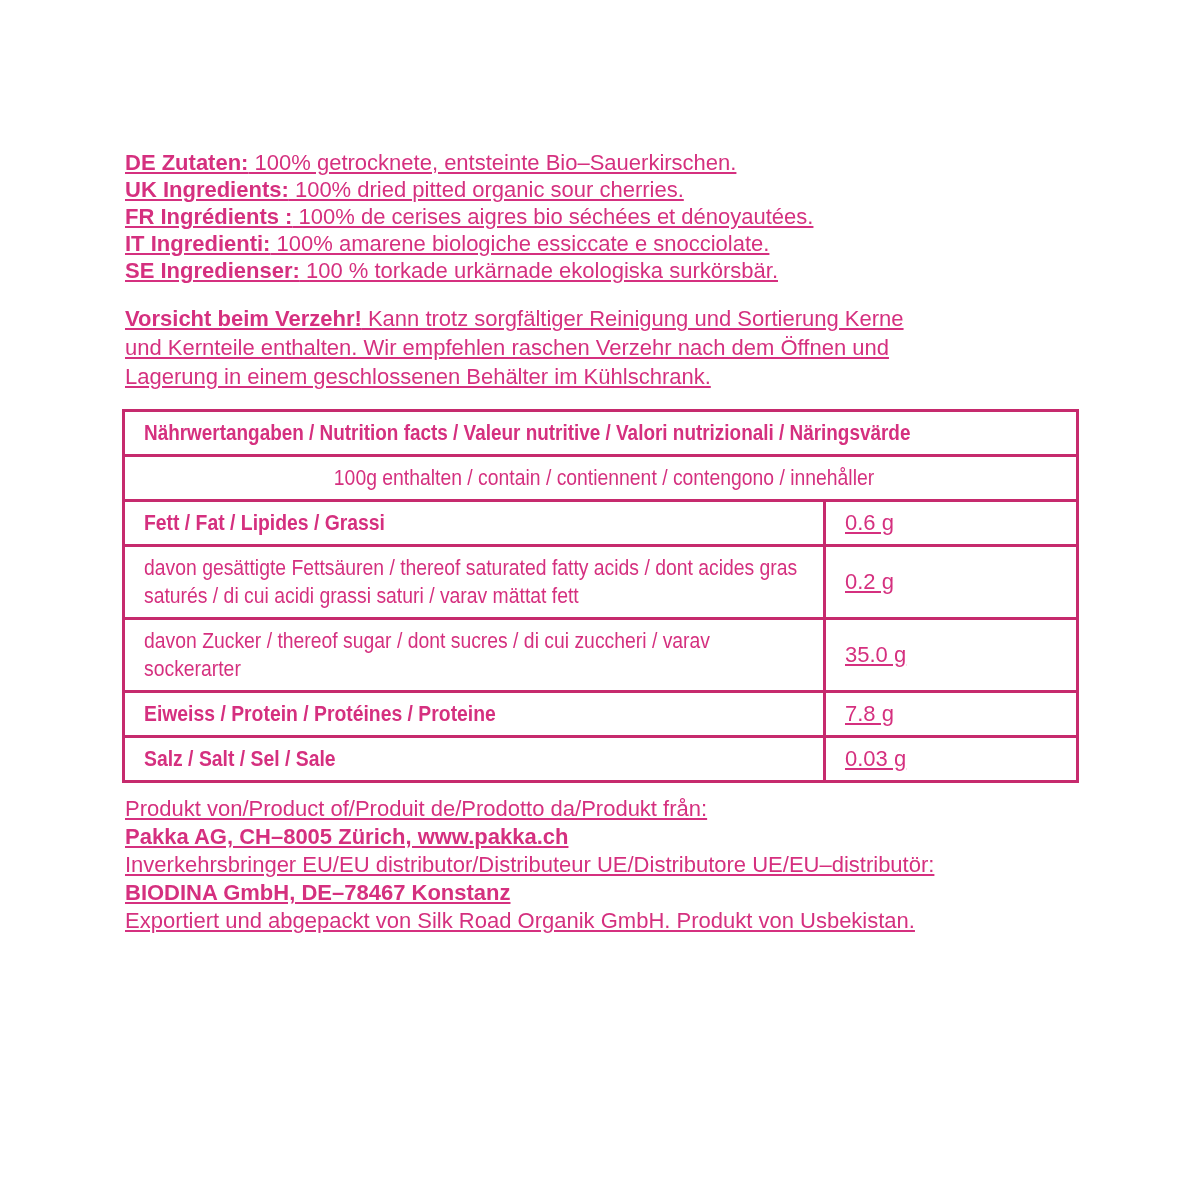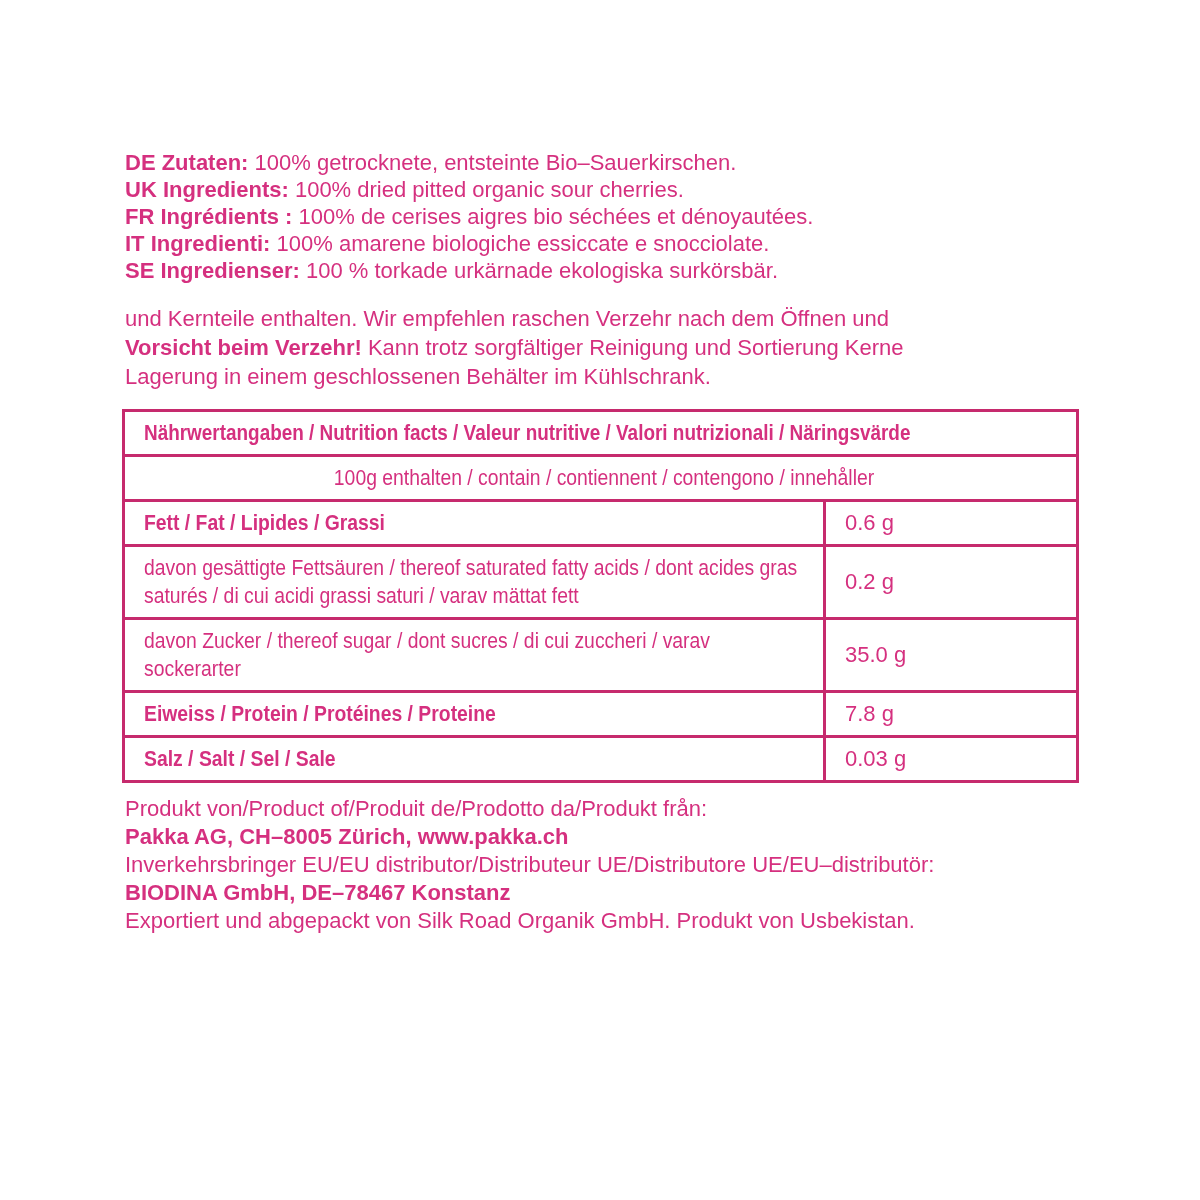--- a/index.html
+++ b/index.html
@@ -9,20 +9,21 @@
   }
   *{ margin:0; padding:0; box-sizing:border-box; }
   html,body{ background:#fff; }
   .page{
     position:relative;
     width:1200px; height:1060px;
     background:var(--bg);
     color:var(--pink);
     font-family:"Liberation Sans", sans-serif;
     overflow:hidden;
+    text-decoration:underline;
   }
   .content{ padding:149px 0 0 122px; }
 
   
   .textblock{ margin-left:3px; }
   .ing-line{ font-size:22px; line-height:27px; white-space:nowrap; }
   .warning{ margin-top:20px; }
   .warn-line{ font-size:22px; line-height:29px; white-space:nowrap; }
   .b{ font-weight:bold; }
 
@@ -63,22 +64,22 @@
 
     <section class="textblock">
       <div class="ing-line"><span class="b">DE Zutaten:</span><span> 100% getrocknete, entsteinte Bio–Sauerkirschen.</span></div>
       <div class="ing-line"><span class="b">UK Ingredients:</span><span> 100% dried pitted organic sour cherries.</span></div>
       <div class="ing-line"><span class="b">FR Ingrédients :</span><span> 100% de cerises aigres bio séchées et dénoyautées.</span></div>
       <div class="ing-line"><span class="b">IT Ingredienti:</span><span> 100% amarene biologiche essiccate e snocciolate.</span></div>
       <div class="ing-line"><span class="b">SE Ingredienser:</span><span> 100 % torkade urkärnade ekologiska surkörsbär.</span></div>
     </section>
 
     <section class="textblock warning">
+      <div class="warn-line"><span class="b">Vorsicht beim Verzehr!</span><span> Kann trotz sorgfältiger Reinigung und Sortierung Kerne</span></div>
       <div class="warn-line">und Kernteile enthalten. Wir empfehlen raschen Verzehr nach dem Öffnen und</div>
-      <div class="warn-line"><span class="b">Vorsicht beim Verzehr!</span><span> Kann trotz sorgfältiger Reinigung und Sortierung Kerne</span></div>
       <div class="warn-line">Lagerung in einem geschlossenen Behälter im Kühlschrank.</div>
     </section>
 
     <table class="nutrition">
       <colgroup>
           <col class="c-label">
           <col class="c-value">
         </colgroup>
       <tbody>
           <tr>

